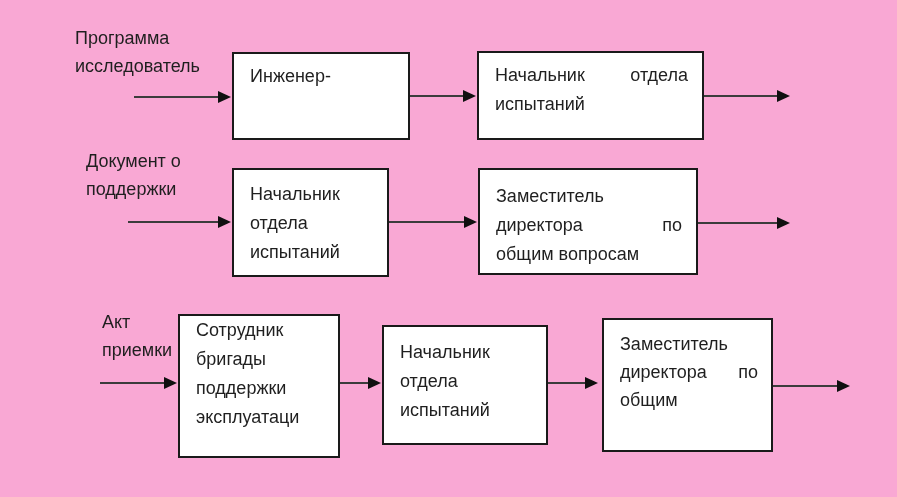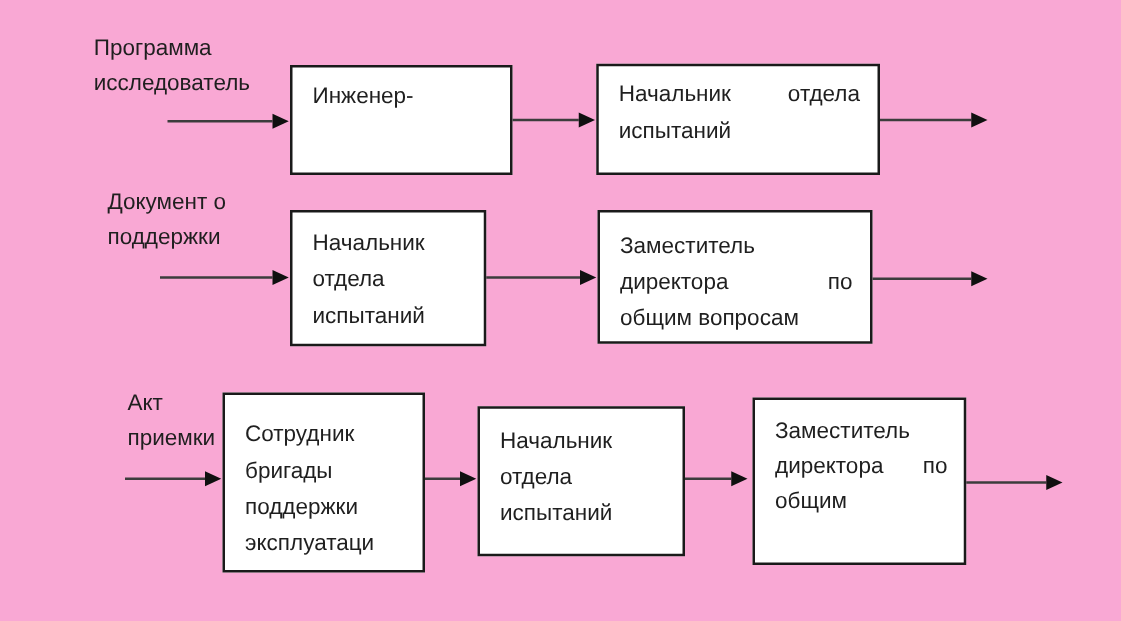--- a/index.html
+++ b/index.html
@@ -57,21 +57,21 @@
   }
   
   #label1 { left: 75px;  top: 24px;  }
   #label2 { left: 86px;  top: 147px; }
   #label3 { left: 54px;  top: 308px; margin-left: 48px; }
 
   #box-f1-b1 { left: 232px; top: 52px;  width: 178px; height: 88px;  }
   #box-f1-b2 { left: 477px; top: 51px;  width: 227px; height: 89px;  }
   #box-f2-b1 { left: 232px; top: 168px; width: 157px; height: 109px; padding-top: 10px; }
   #box-f2-b2 { left: 478px; top: 168px; width: 220px; height: 107px; padding-top: 12px; }
-  #box-f3-b1 { left: 178px; top: 314px; width: 162px; height: 144px; padding-top: 17px;  }
+  #box-f3-b1 { left: 178px; top: 314px; width: 162px; height: 144px; padding-top: 0;  }
   #box-f3-b2 { left: 382px; top: 325px; width: 166px; height: 120px; padding-top: 11px; }
   #box-f3-b3 { left: 602px; top: 318px; width: 171px; height: 134px; padding-top: 10px; padding-right: 13px; line-height: 28px; }
 
   #arr-f1-in  { left: 134px; top: 96px;  width: 84px; }
   #arr-f1-mid { left: 410px; top: 95px;  width: 53px; }
   #arr-f1-out { left: 704px; top: 95px;  width: 73px; }
   #arr-f2-in  { left: 128px; top: 221px; width: 90px; }
   #arr-f2-mid { left: 389px; top: 221px; width: 75px; }
   #arr-f2-out { left: 698px; top: 222px; width: 79px; }
   #arr-f3-in  { left: 100px; top: 382px; width: 64px; }

